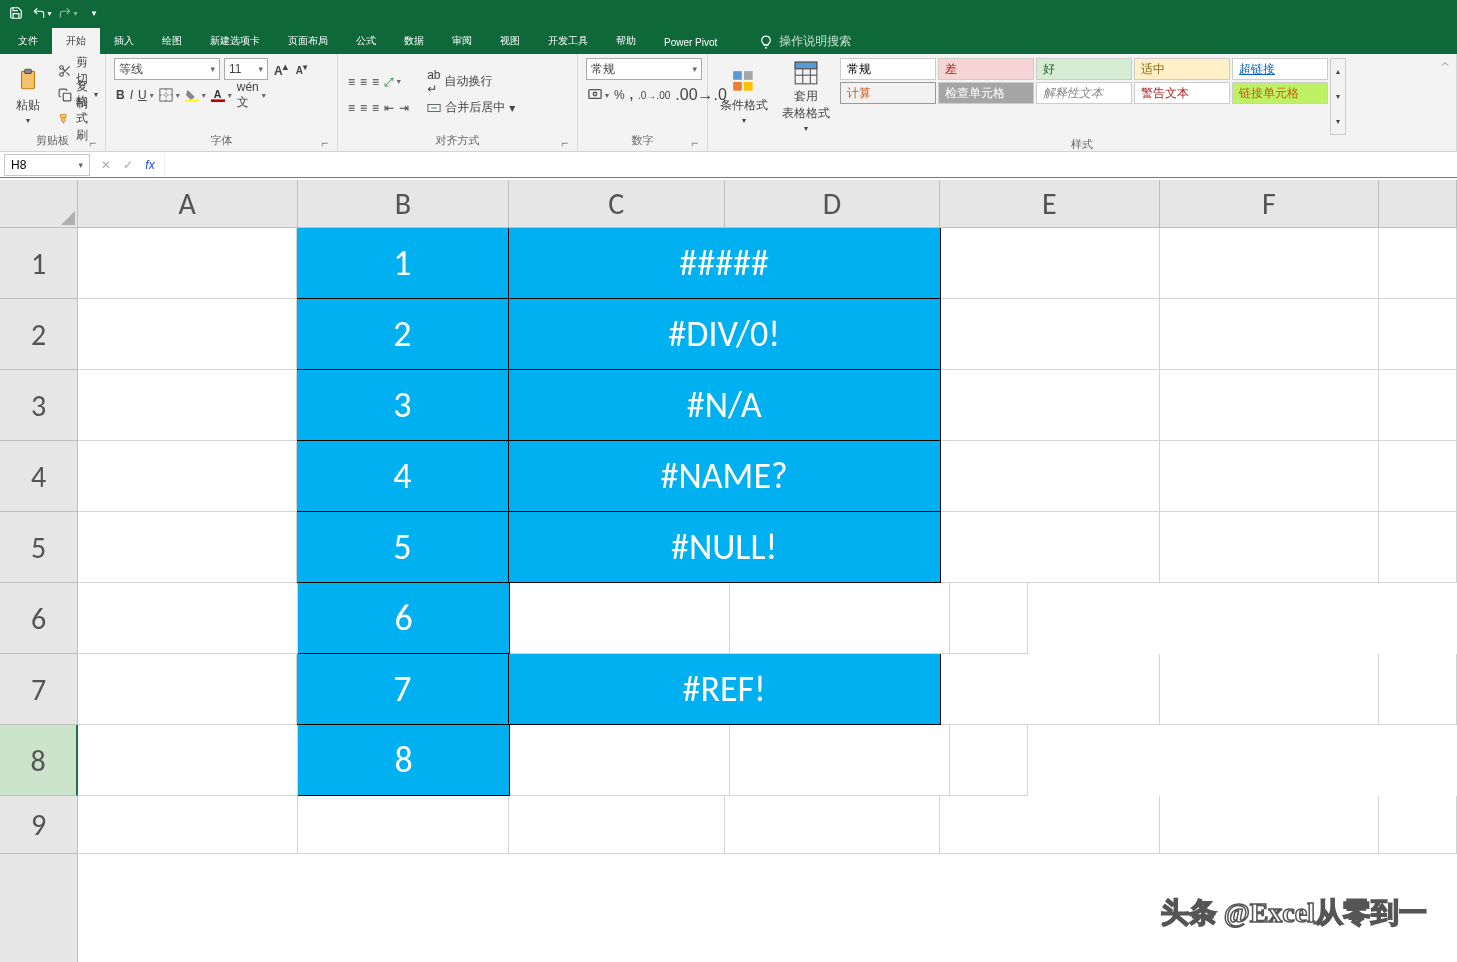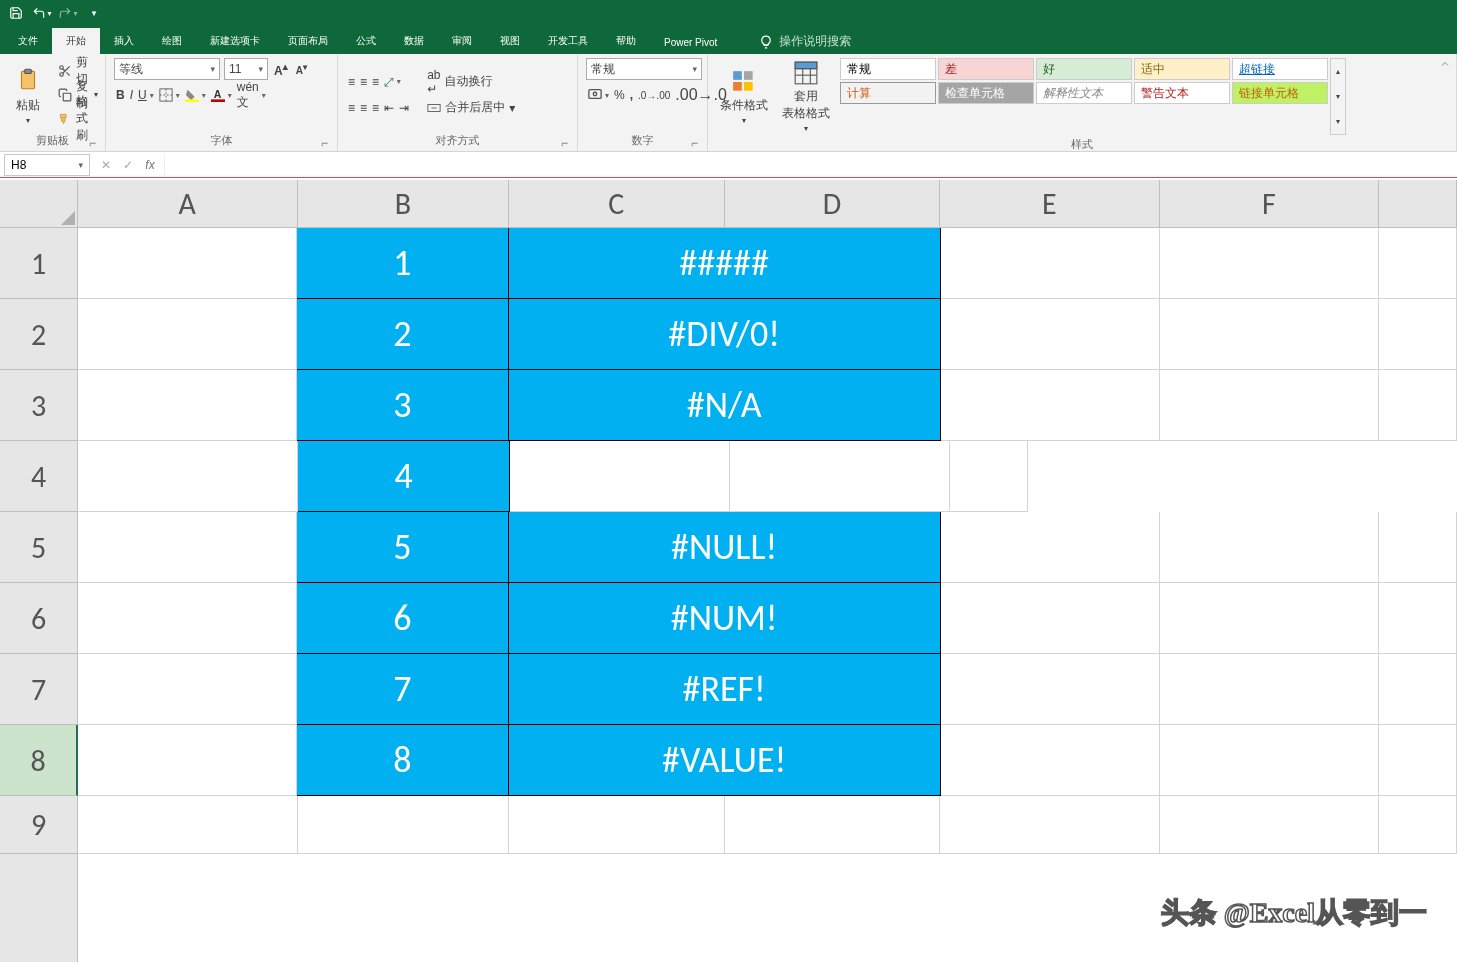--- a/index.html
+++ b/index.html
@@ -416,21 +416,21 @@
       <span class="arrow">▾</span>
     </div>
   <div class="fx-btns">
     <span>
         <span>✕</span>
       </span>
     <span>
         <span>✓</span>
       </span>
     <span>
-        <i style="color:#737373;">fx</i>
+        <i style="color:#1d4ed8;">fx</i>
       </span>
   </div>
   <input class="formula-input" style="">
 </div>
 
 <div class="sheet-area">
   <div class="corner"></div>
   <div class="col-headers">
     <div class="col-h col-A">A</div>
     <div class="col-h col-B">B</div>
@@ -472,52 +472,51 @@
         <div class="cell col-A"></div>
         <div class="cell col-B filled">3</div>
         <div class="cell col-CD filled wide-merged">#N/A</div>
         <div class="cell col-E"></div>
         <div class="cell col-F"></div>
         <div class="cell col-G"></div>
       </div>
     <div class="cell-row row-tall">
         <div class="cell col-A"></div>
         <div class="cell col-B filled">4</div>
+        <div class="cell col-CD filled wide-merged">#NAME?</div>
         <div class="cell col-E"></div>
         <div class="cell col-F"></div>
         <div class="cell col-G"></div>
       </div>
     <div class="cell-row row-tall">
         <div class="cell col-A"></div>
         <div class="cell col-B filled">5</div>
         <div class="cell col-CD filled wide-merged">#NULL!</div>
         <div class="cell col-E"></div>
         <div class="cell col-F"></div>
         <div class="cell col-G"></div>
       </div>
     <div class="cell-row row-tall">
         <div class="cell col-A"></div>
         <div class="cell col-B filled">6</div>
-        <div class="cell col-CD filled wide-merged">#NUM!</div>
         <div class="cell col-E"></div>
         <div class="cell col-F"></div>
         <div class="cell col-G"></div>
       </div>
     <div class="cell-row row-tall">
         <div class="cell col-A"></div>
         <div class="cell col-B filled">7</div>
         <div class="cell col-CD filled wide-merged">#REF!</div>
         <div class="cell col-E"></div>
         <div class="cell col-F"></div>
         <div class="cell col-G"></div>
       </div>
     <div class="cell-row row-tall">
         <div class="cell col-A"></div>
         <div class="cell col-B filled">8</div>
-        <div class="cell col-CD filled wide-merged">#VALUE!</div>
         <div class="cell col-E"></div>
         <div class="cell col-F"></div>
         <div class="cell col-G"></div>
       </div>
     <div class="cell-row row-9">
         <div class="cell col-A"></div>
         <div class="cell col-B"></div>
         <div class="cell" style="width:216px;"></div>
         <div class="cell" style="width:216px;"></div>
         <div class="cell col-E"></div>

